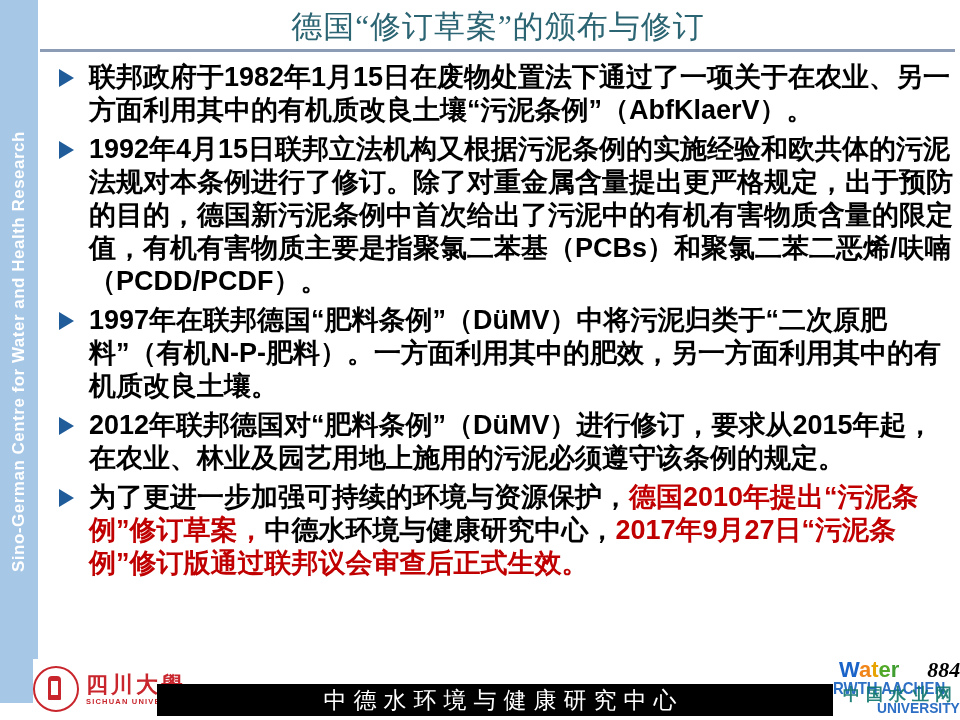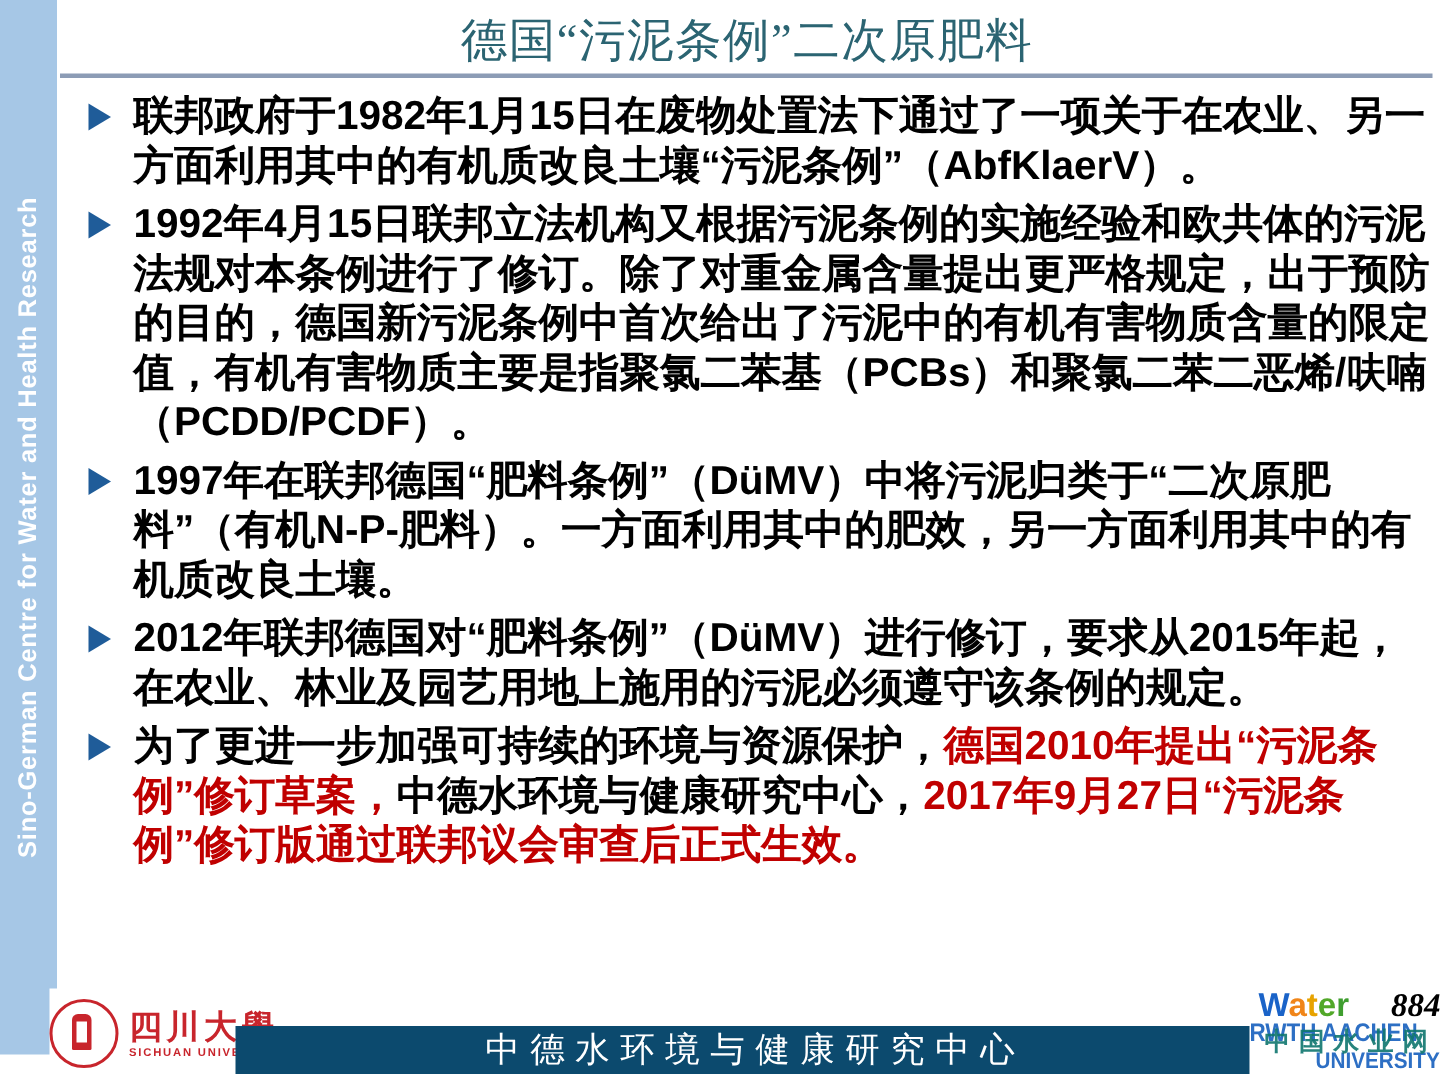--- a/index.html
+++ b/index.html
@@ -56,23 +56,23 @@
   }
   .scu-text{margin-left:7px;display:flex;flex-direction:column;justify-content:center;}
   .scu-cn{
     font-family:"Liberation Serif","DejaVu Serif",serif;
     color:#c8252c;font-size:22px;font-weight:700;letter-spacing:3px;line-height:24px;white-space:nowrap;
   }
   .scu-en{color:#c8252c;font-size:7.5px;font-weight:700;letter-spacing:1.2px;line-height:9px;white-space:nowrap;}
 
   
   .footer-bar{
-    position:absolute;left:157px;top:684px;width:693px;height:32px;background:#0c4a6e;
+    position:absolute;left:157px;top:684px;width:693px;height:32px;background:#000000;
     color:#ffffff;text-align:center;line-height:32px;
-    font-family:Liberation Serif, serif;
+    font-family:Liberation Sans, sans-serif;
     font-size:23px;letter-spacing:7px;white-space:nowrap;
   }
 
   
   .wm{position:absolute;left:833px;top:657px;width:127px;height:63px;font-weight:700;background:#ffffff;}
   .wm-water{position:absolute;left:6px;top:2px;white-space:nowrap;line-height:22px;}
   .wm-water .wl{font-size:22px;font-weight:800;}
   .wl0{color:#1a63c8;} .wl1{color:#f08519;} .wl2{color:#e7a300;} .wl3{color:#52a829;} .wl4{color:#3f9e2f;}
   .wm-num{
     font-family:"Liberation Serif","DejaVu Serif",serif;
@@ -94,21 +94,21 @@
 </style>
 </head>
 <body>
 
 <div class="slide">
 
   <div class="sidebar">
     <div class="sidebar-label">Sino-German Centre for Water and Health Research</div>
   </div>
 
-  <div class="title">德国“污泥条例”二次原肥料</div>
+  <div class="title">德国“修订草案”的颁布与修订</div>
   <div class="rule"></div>
 
   <div class="content">
     <ul>
       <li>
         <span class="tri"></span>
         <span>联邦政府于1982年1月15日在废物处置法下通过了一项关于在农业、另一方面利用其中的有机质改良土壤“污泥条例”（AbfKlaerV）。</span>
       </li>
       <li>
         <span class="tri"></span>

